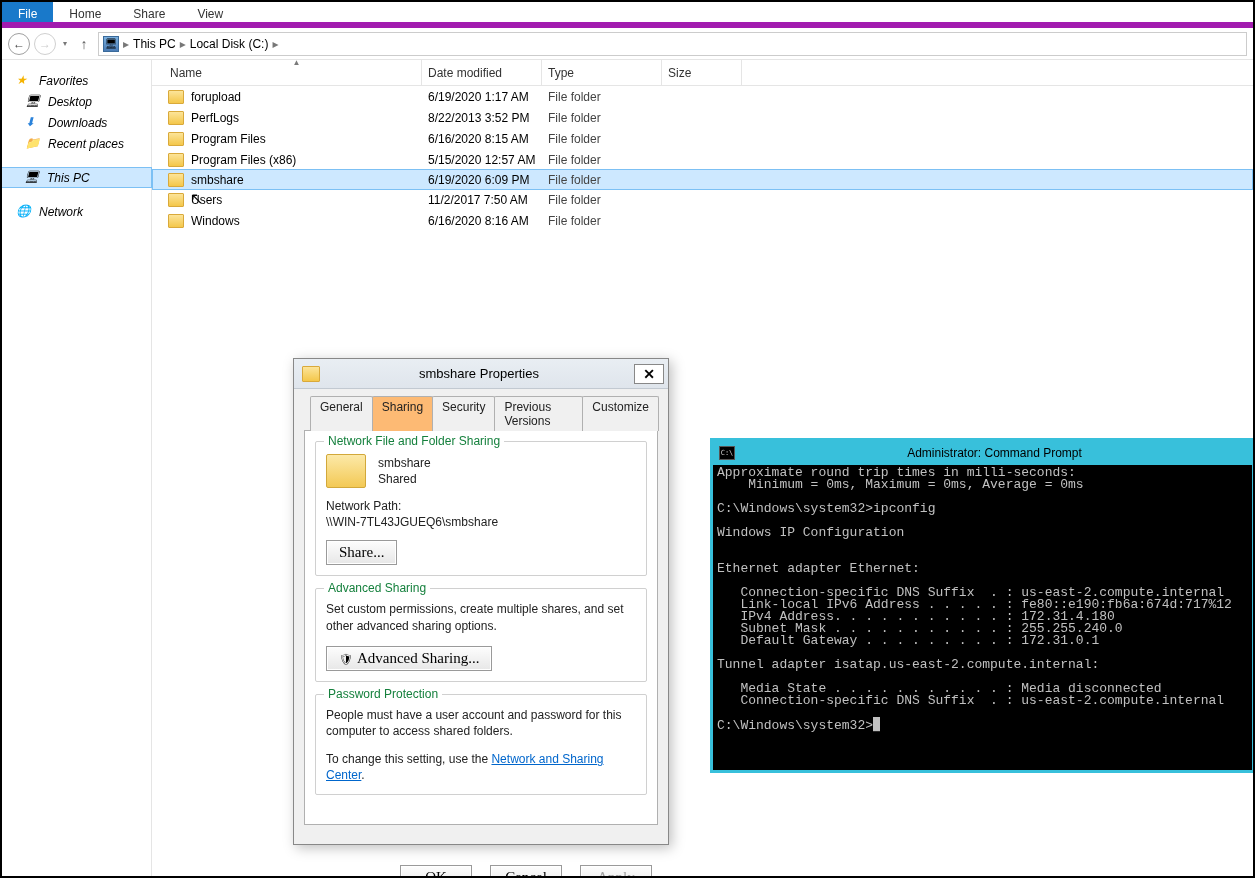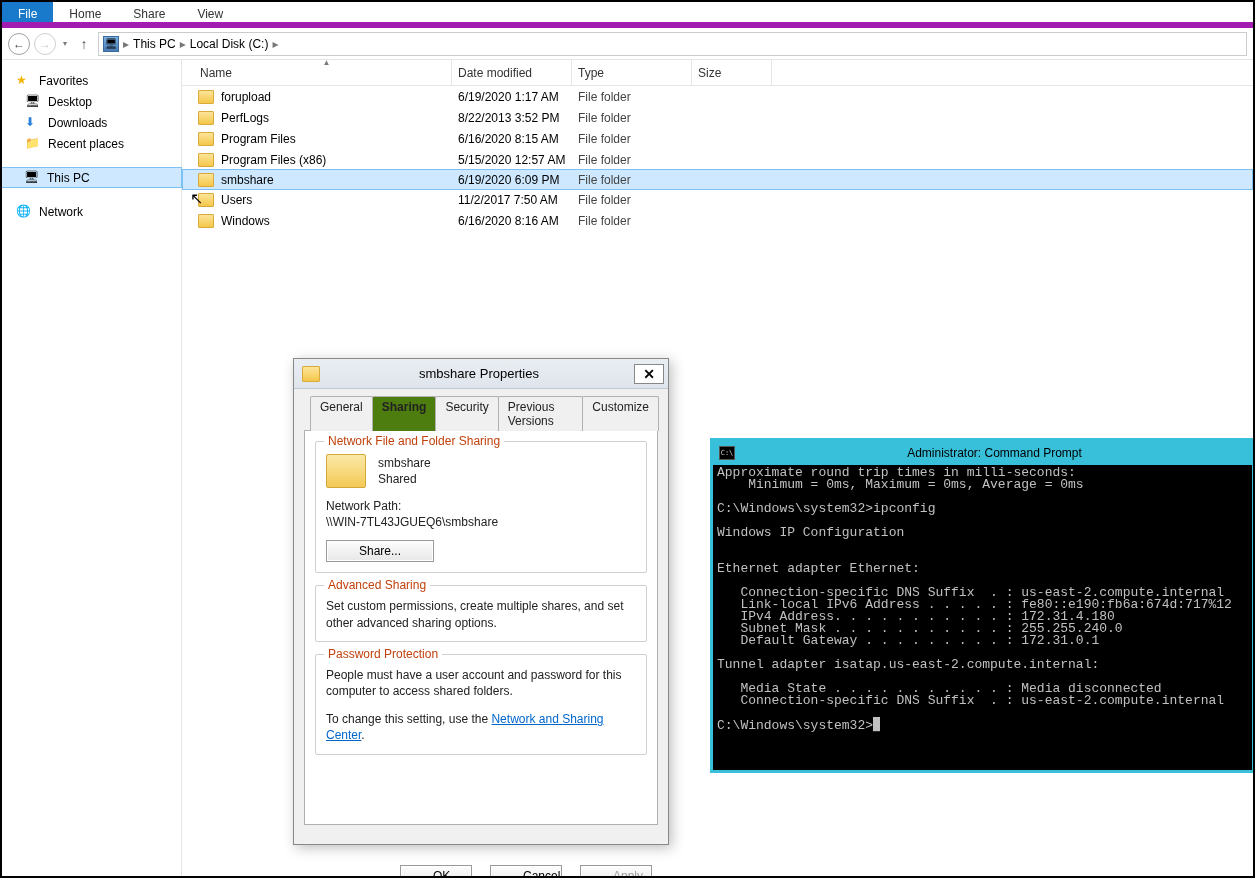--- a/index.html
+++ b/index.html
@@ -16,21 +16,21 @@
 .nav-btn-circle.disabled { border-color: #d0d0d0; color: #ccc; }
 .nav-up { width:20px; text-align:center; font-size:14px; color:#555; }
 .nav-caret { font-size: 8px; color:#777; padding:0 3px; }
 .address { flex:1; display:flex; align-items:center; border:1px solid #ccc; height:24px; padding:0 4px; gap:2px; }
 .addr-icon { width:16px; height:16px; background: linear-gradient(#7bb0e0,#4a7bb4); border:1px solid #3a6a9a; display:flex; align-items:center; justify-content:center; }
 .addr-icon::after{content:"🖥"; font-size:10px;}
 .addr-sep{color:#777; padding:0 2px;}
 
 
 .explorer-body { display:flex; height: calc(100% - 58px); }
-.sidebar { width:180px; border-right:1px solid #e5e5e5; padding-top:10px; }
+.sidebar { width:150px; border-right:1px solid #e5e5e5; padding-top:10px;font-style:italic; }
 .side-group { margin-bottom:14px; }
 .side-item { display:flex; align-items:center; gap:7px; padding:2px 0 2px 23px; height:21px; cursor:default; }
 .side-item.header { padding-left:14px; }
 .side-item.selected { background:#cde8ff; border:1px solid #7cc0f4; margin:-1px; padding-left:22px; }
 .side-ico { width:16px; height:16px; display:inline-block; }
 .ico-fav{color:#f5b301;} .ico-fav::before{content:"★";}
 .ico-desk::before{content:"🖥"; font-size:12px;}
 .ico-dl{color:#2a82da;} .ico-dl::before{content:"⬇";}
 .ico-recent{color:#c08030;} .ico-recent::before{content:"📁"; font-size:12px;}
 .ico-pc::before{content:"🖥"; font-size:12px;}
@@ -53,28 +53,28 @@
 
 
 .dialog { position:absolute; left:291px; top:356px; width:376px; height:487px; background:#f0f0f0; border:1px solid #888; box-shadow:3px 3px 12px rgba(0,0,0,0.25);}
 .dialog .titlebar{height:30px;background:linear-gradient(#e9eef3,#dfe5ec);display:flex;align-items:center;padding:0 4px;border-bottom:1px solid #c2c9d1;}
 .titlebar .t-icon{width:18px;height:16px;margin:0 4px;}
 .titlebar .t-text{flex:1;text-align:center;font-size:13px;}
 .titlebar .t-close{width:30px;height:20px;border:1px solid #888;background:#fff;display:flex;align-items:center;justify-content:center;font-weight:bold;font-size:14px;}
 .dialog-body{padding:6px 10px 10px 10px;}
 .tabstrip{display:flex;margin-left:6px;}
 .tab{border:1px solid #b0b0b0;border-bottom:none;padding:3px 9px;background:#f0f0f0;font-size:12px;border-radius:2px 2px 0 0;margin-right:-1px;position:relative;top:1px;color:#222;}
-.tab.active{background:#4d7c0f;z-index:2;font-weight:bold;}
+.tab.active{background:#fdba74;z-index:2;}
 .tab-panel{border:1px solid #b0b0b0;background:#fff;padding:10px;height:395px;}
 .groupbox{border:1px solid #d0d0d0;border-radius:2px;padding:12px 10px 10px 10px;margin-bottom:12px;position:relative;}
-.groupbox .legend{position:absolute;top:-8px;left:8px;background:#fff;padding:0 4px;font-size:12px;color:#c2410c;}
+.groupbox .legend{position:absolute;top:-8px;left:8px;background:#fff;padding:0 4px;font-size:12px;color:#15803d;}
 .share-head{display:flex;gap:12px;align-items:center;}
 .big-folder{width:40px;height:34px;background:linear-gradient(#fce9a8,#f3c955);border:1px solid #d2a83a;border-radius:2px;}
 .small-text{font-size:12px;color:#222;line-height:1.35;}
-.dlg-btn{border:1px solid #9a9a9a;background:linear-gradient(#fdfdfd,#e7e7e7);padding:3px 32px;font-size:12px;box-shadow:inset 0 0 0 1px #fff;cursor:default;}
+.dlg-btn{border:1px solid #9a9a9a;background:linear-gradient(#fdfdfd,#e7e7e7);padding:3px 12px;font-size:15px;box-shadow:inset 0 0 0 1px #fff;cursor:default;font-family:Liberation Serif, serif;}
 .dlg-btn.shield::before{content:"🛡";margin-right:4px;font-size:11px;}
 .link{color:#0066cc;text-decoration:underline;cursor:pointer;}
 .dlg-footer{display:flex;justify-content:flex-end;gap:18px;padding:8px 6px 0 0;margin-top:32px;}
 .dlg-footer .dlg-btn{width:72px;text-align:center;}
 .dlg-footer .dlg-btn.disabled{color:#a0a0a0;}
 
 
 .cmd { position:absolute; left:708px; top:436px; width:545px; height:335px; border:3px solid #38c0db; background:#000;}
 .cmd-title{height:24px;background:#38c0db;display:flex;align-items:center;gap:8px;padding:0 6px;}
 .cmd-ico{width:16px;height:14px;background:#000;border:1px solid #555;display:flex;align-items:center;justify-content:center;}
@@ -253,20 +253,23 @@
           <div>\\WIN-7TL43JGUEQ6\smbshare</div>
         </div>
         <div style="margin-top:10px;">
           <button class="dlg-btn">Share...</button>
         </div>
       </div>
 
       <div class="groupbox">
         <span class="legend">Advanced Sharing</span>
         <div class="small-text">Set custom permissions, create multiple shares, and set other advanced sharing options.</div>
+        <div style="margin-top:12px;">
+          <button class="dlg-btn shield">Advanced Sharing...</button>
+        </div>
       </div>
 
       <div class="groupbox" style="margin-bottom:0;">
         <span class="legend">Password Protection</span>
         <div class="small-text">People must have a user account and password for this computer to access shared folders.</div>
         <div class="small-text" style="margin-top:12px;">
           <span>To change this setting, use the </span><span class="link">Network and Sharing Center</span><span>.</span>
         </div>
       </div>
 

